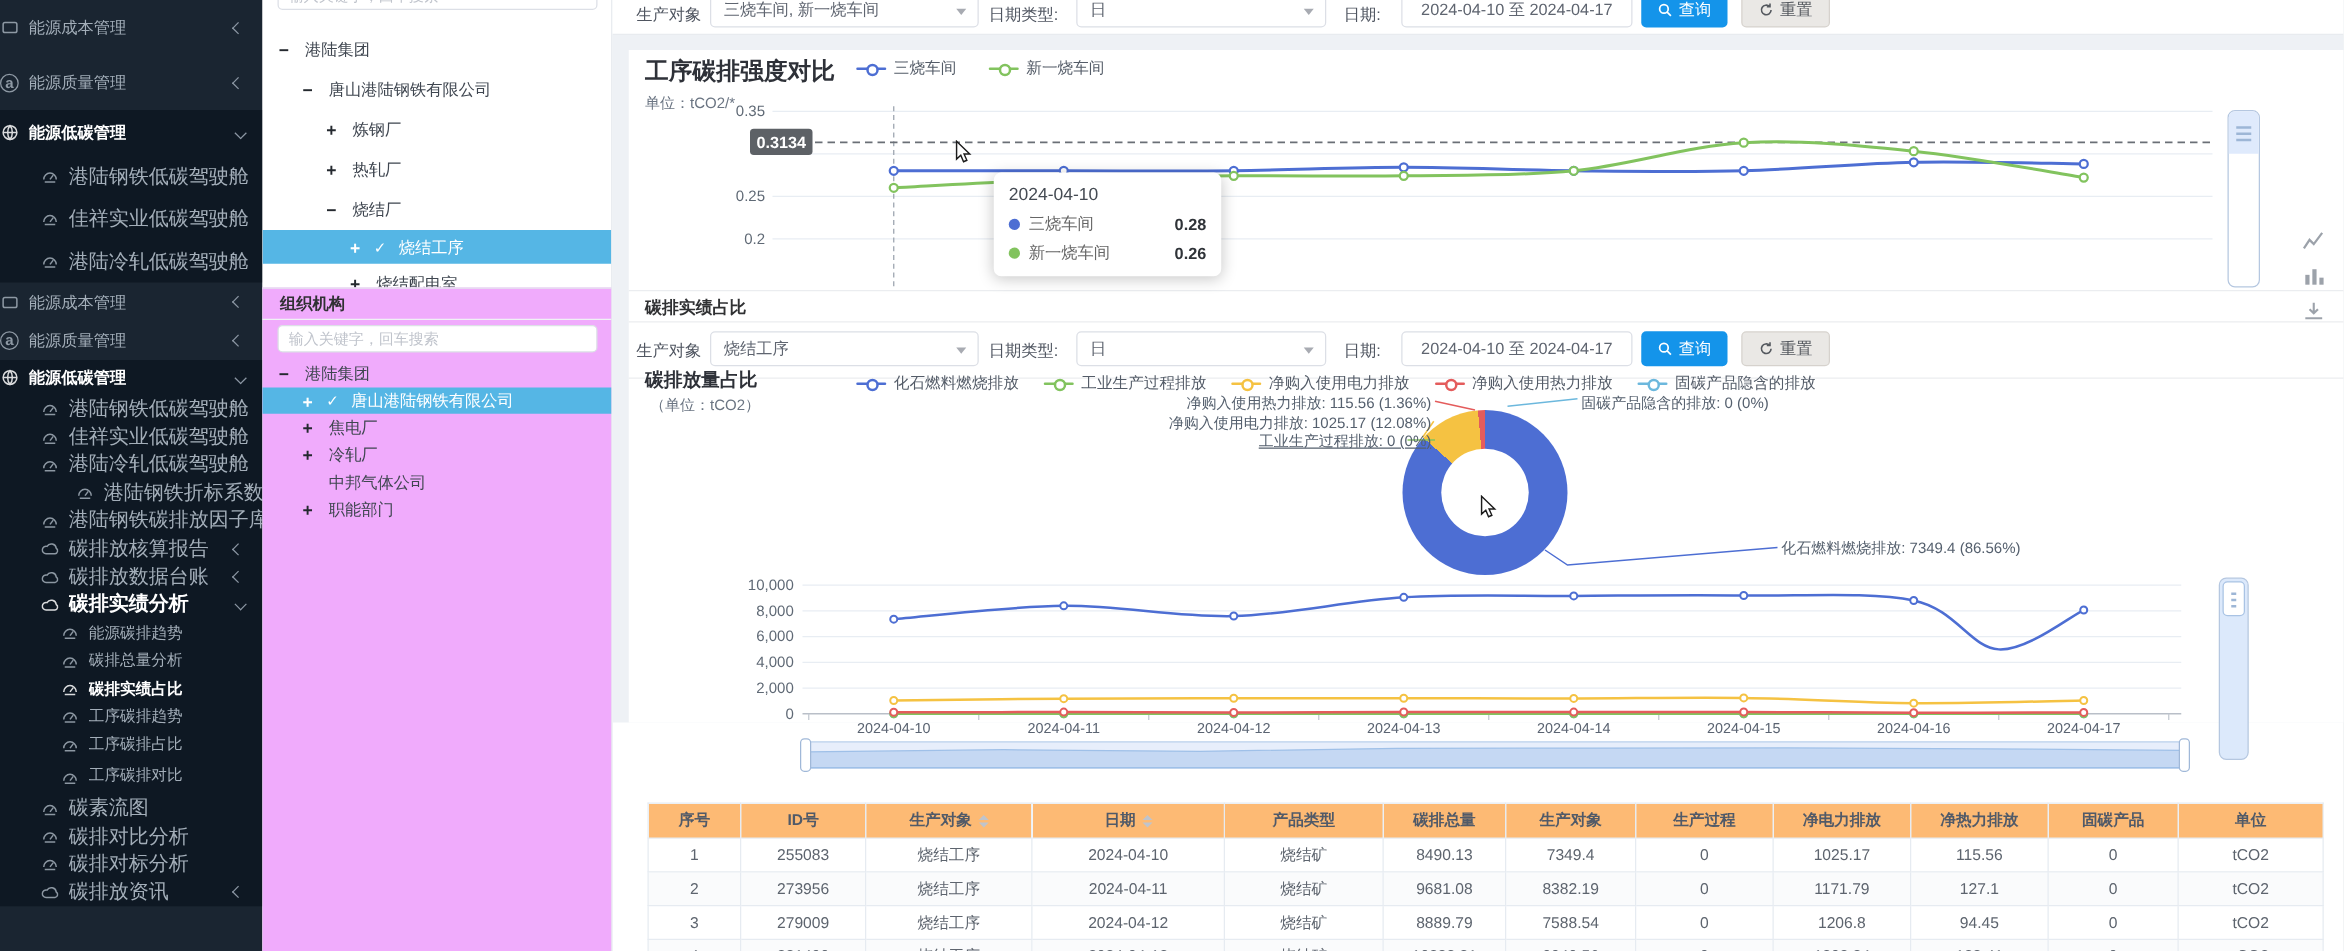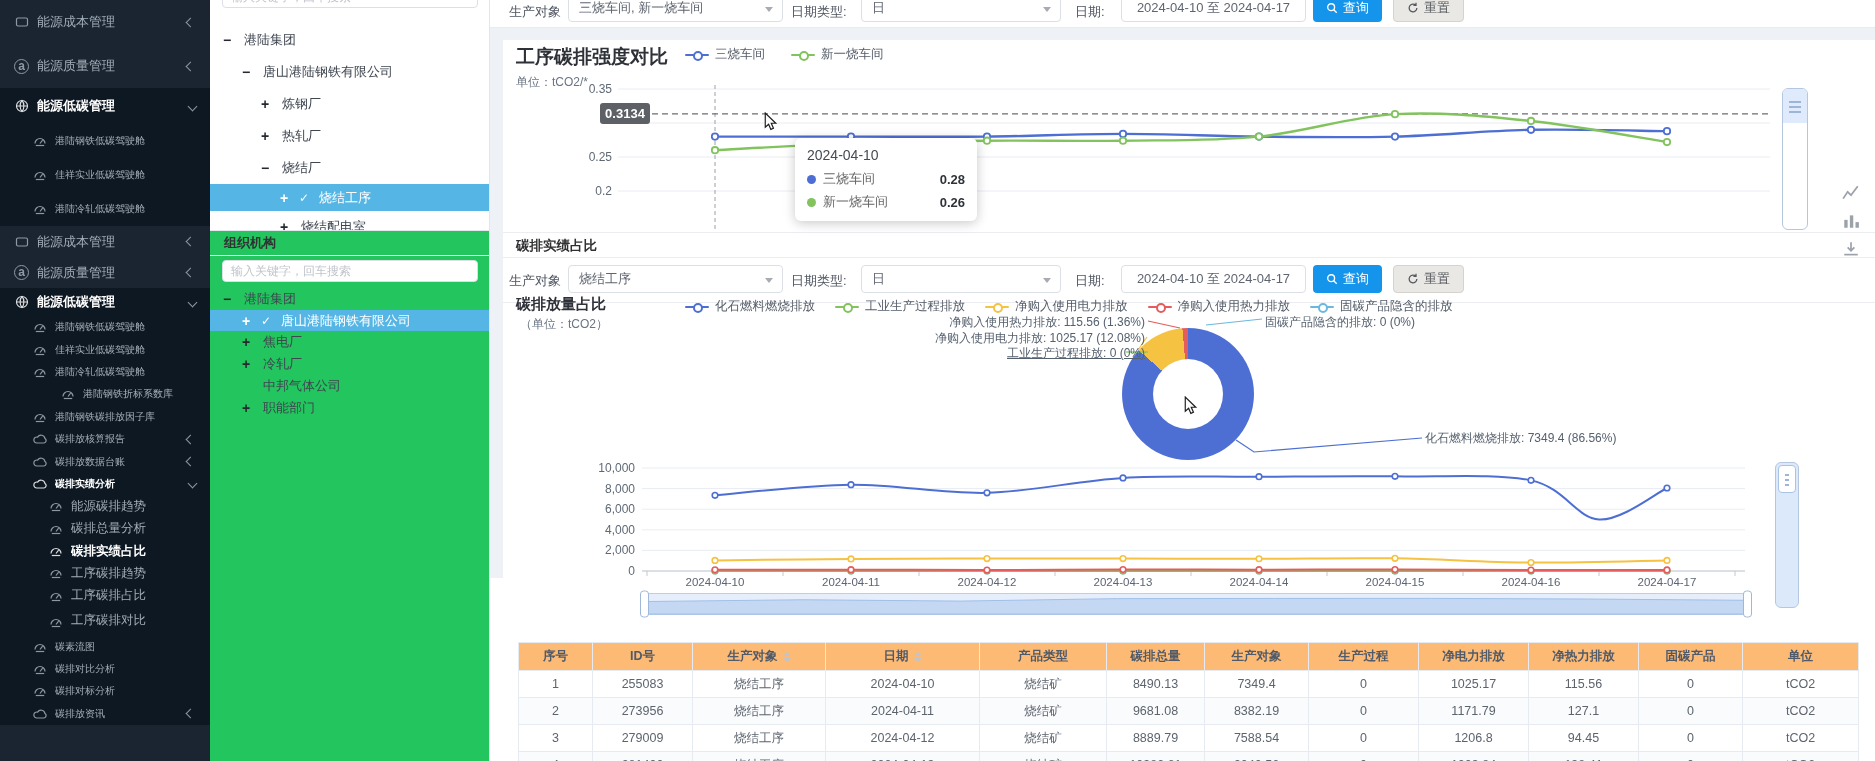--- a/index.html
+++ b/index.html
@@ -2,43 +2,43 @@
 <html style="--accent: #1494ea; --tree-sel: #55b6e5; --sidebar-bg: #1a2531; --sidebar-dark: #0e1823;"><head>
 <meta charset="utf-8">
 <style>
   html,body{margin:0;padding:0;background:#dfe3e8;}
   .stage{position:relative;width:1875px;height:761px;overflow:hidden;background:#fff;
          font-family:"Liberation Sans","DejaVu Sans",sans-serif;font-size:13px;color:#333;}
   
   #sidebar{position:absolute;left:0;top:0;width:210px;height:761px;background:var(--sidebar-bg,#1a2531);overflow:hidden;}
   .sblock{width:100%;}
   .sblock.dark{background:var(--sidebar-dark,#0e1823);}
-  .srow{display:flex;align-items:center;color:#a3aeb9;cursor:pointer;padding-left:14px;box-sizing:border-box;}
+  .srow{display:flex;align-items:center;color:#a3aeb9;cursor:pointer;box-sizing:border-box;}
   .srow .lbl{white-space:nowrap;overflow:hidden;}
-  .srow.lv1{padding-left:32px;font-size:10px;}
+  .srow.lv1{padding-left:32px;font-size:16px;}
   .srow.lv2{padding-left:48px;font-size:12.5px;}
   .srow.bold{color:#fff;font-weight:bold;}
   .srow.active{color:#fff;font-weight:bold;}
   .sic{width:15px;height:15px;margin-right:8px;flex:0 0 15px;display:inline-flex;align-items:center;justify-content:center;opacity:.85;}
   .sic svg{width:14px;height:14px;stroke:currentColor;fill:none;stroke-width:1.2;}
   .aicon{font-size:12px;font-weight:bold;border:1px solid currentColor;border-radius:50%;width:13px;height:13px;line-height:12px;text-align:center;display:inline-block;}
   .chev{width:6px;height:6px;border-right:1.5px solid #8d98a5;border-bottom:1.5px solid #8d98a5;margin-left:auto;margin-right:16px;flex:0 0 auto;}
   .chev.left{transform:rotate(135deg);}
   .chev.down{transform:rotate(45deg);margin-right:14px;}
   
   #treecol{position:absolute;left:210px;top:0;width:280px;height:761px;background:#fff;border-right:1px solid #e2e6eb;box-sizing:border-box;}
   .searchbox{display:block;box-sizing:border-box;width:256px;margin:0 12px;height:22px;border:1px solid #dcdfe6;border-radius:4px;font-size:12px;padding:0 8px;color:#666;outline:none;font-family:inherit;}
   .searchbox::placeholder{color:#c0c4cc;}
   .tnode{display:flex;align-items:center;color:#3f4650;white-space:nowrap;cursor:pointer;}
   .tnode .exp{font-weight:bold;font-size:14px;color:#24292f;width:14px;text-align:center;flex:0 0 14px;}
   .tnode .chk{color:#24292f;font-size:12px;margin-left:8px;}
   .tnode .tl{margin-left:10px;}
   .tnode.selected{background:var(--tree-sel,#55b6e5);color:#fff;}
   .tnode.selected .exp,.tnode.selected .chk{color:#fff;}
-  #tree-bottom-panel{position:absolute;left:0;top:230px;right:0;bottom:0;background:#22c55e;border-top:1px solid #e4e7ed;}
+  #tree-bottom-panel{position:absolute;left:0;top:230px;right:0;bottom:0;background:#f0abfc;border-top:1px solid #e4e7ed;}
   .panel-h{height:24px;line-height:24px;padding-left:14px;font-weight:bold;color:#303133;font-size:13px;border-bottom:1px solid #f0f2f5;margin-bottom:4px;}
   
   #main{position:absolute;left:490px;top:0;width:1385px;height:578px;background:#eef1f5;}
   #whitebg{position:absolute;left:13px;top:40px;right:0;bottom:0;background:#fff;}
   .hline{position:absolute;left:13px;right:0;border-top:1px solid #ebedf0;}
   .fbar1{position:absolute;left:0;top:0;width:100%;height:27px;background:#fff;border-bottom:1px solid #e8ebef;overflow:hidden;z-index:5;}
   .ctl-label{position:absolute;font-size:13px;color:#4f5560;white-space:nowrap;}
   .sel{position:absolute;height:28px;border:1px solid #dcdfe6;border-radius:4px;background:#fff;display:flex;align-items:center;
        padding:0 24px 0 10px;font-size:13px;color:#5f6570;box-sizing:border-box;cursor:pointer;}
   .sel .caret{position:absolute;right:9px;top:12px;width:0;height:0;border-left:4.5px solid transparent;border-right:4.5px solid transparent;border-top:5px solid #a8abb2;}

